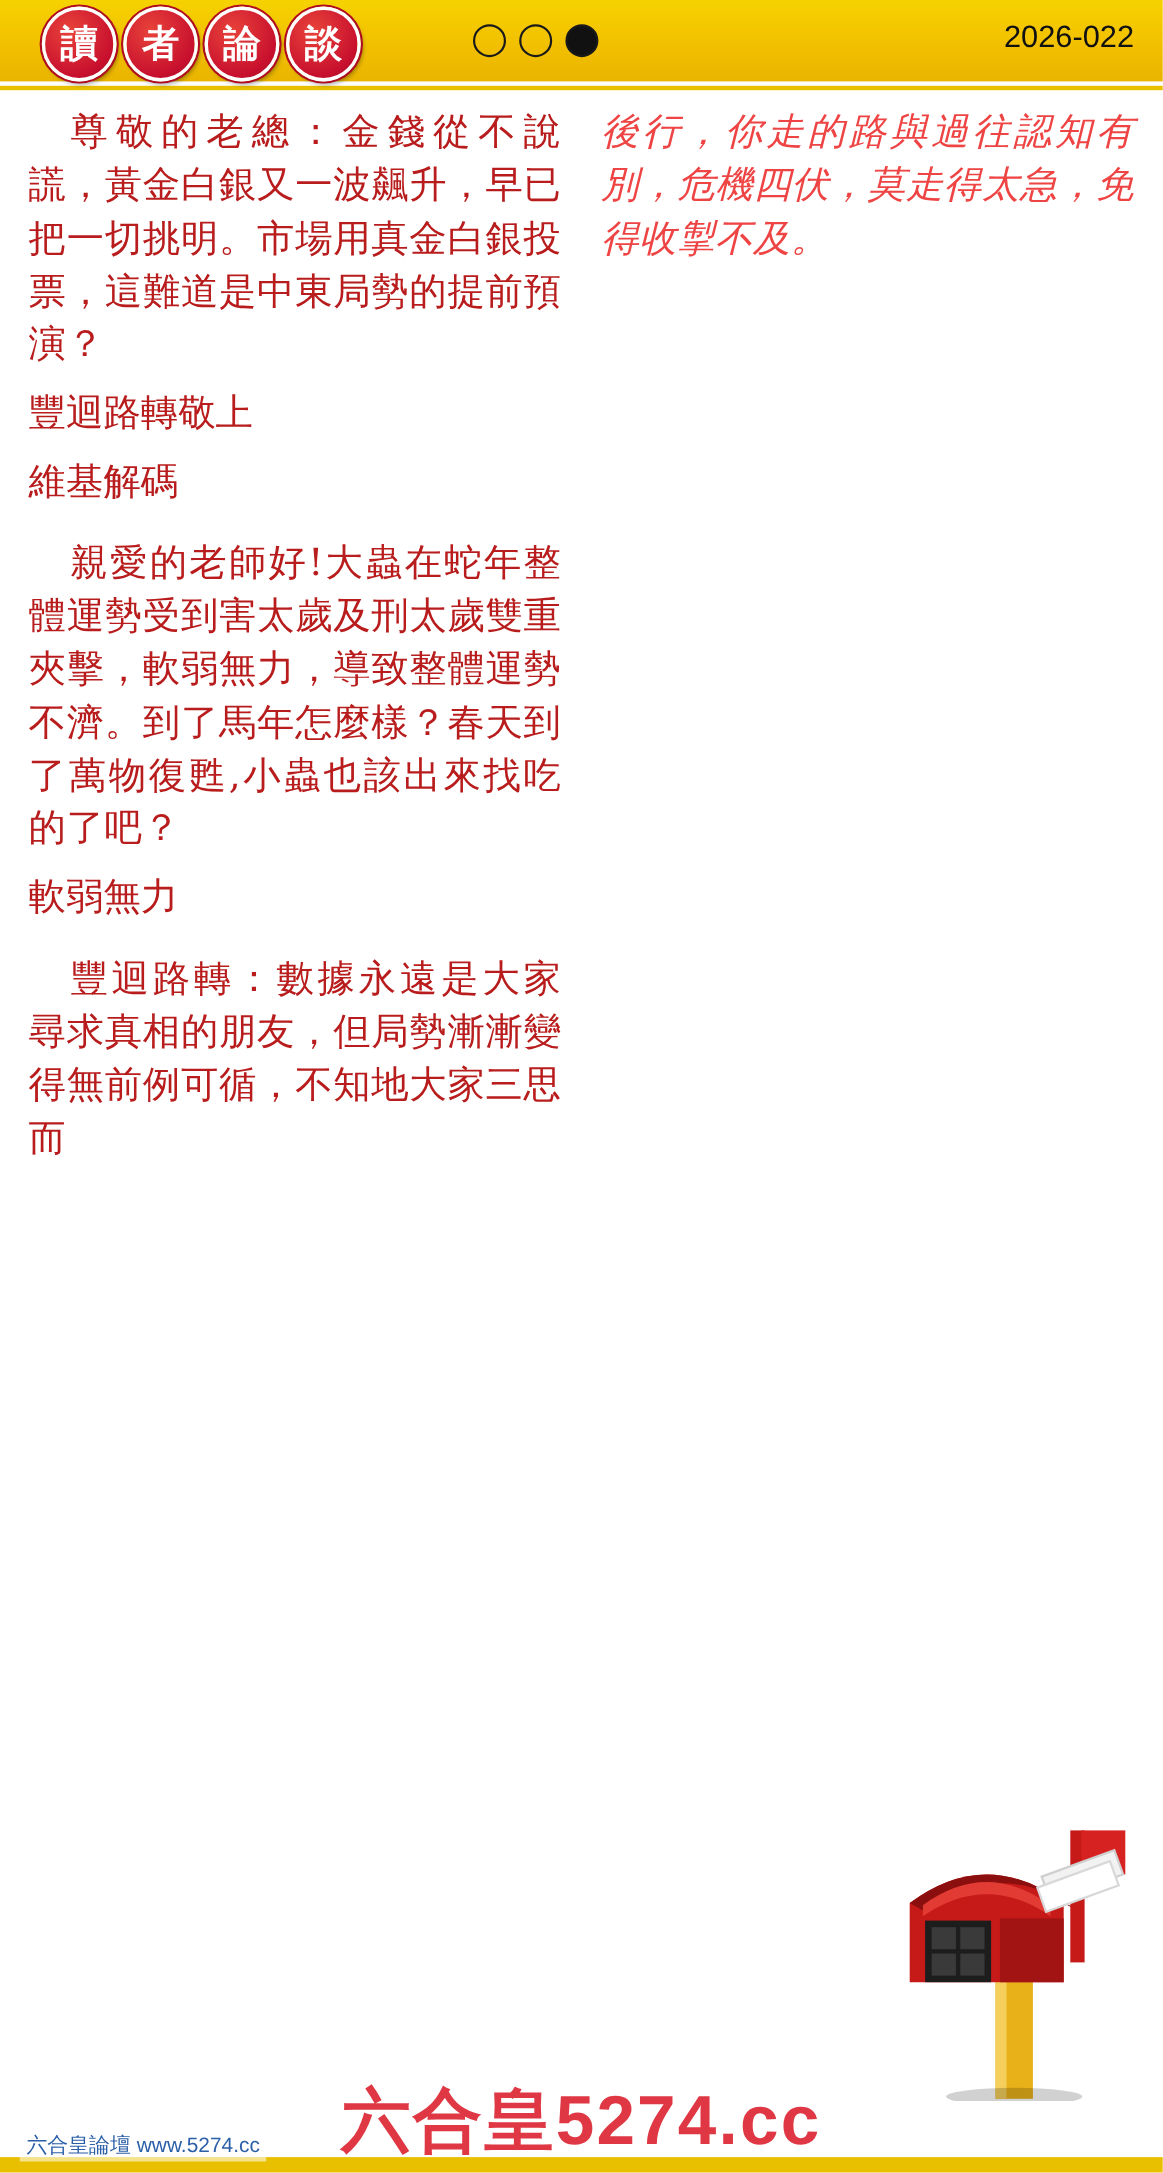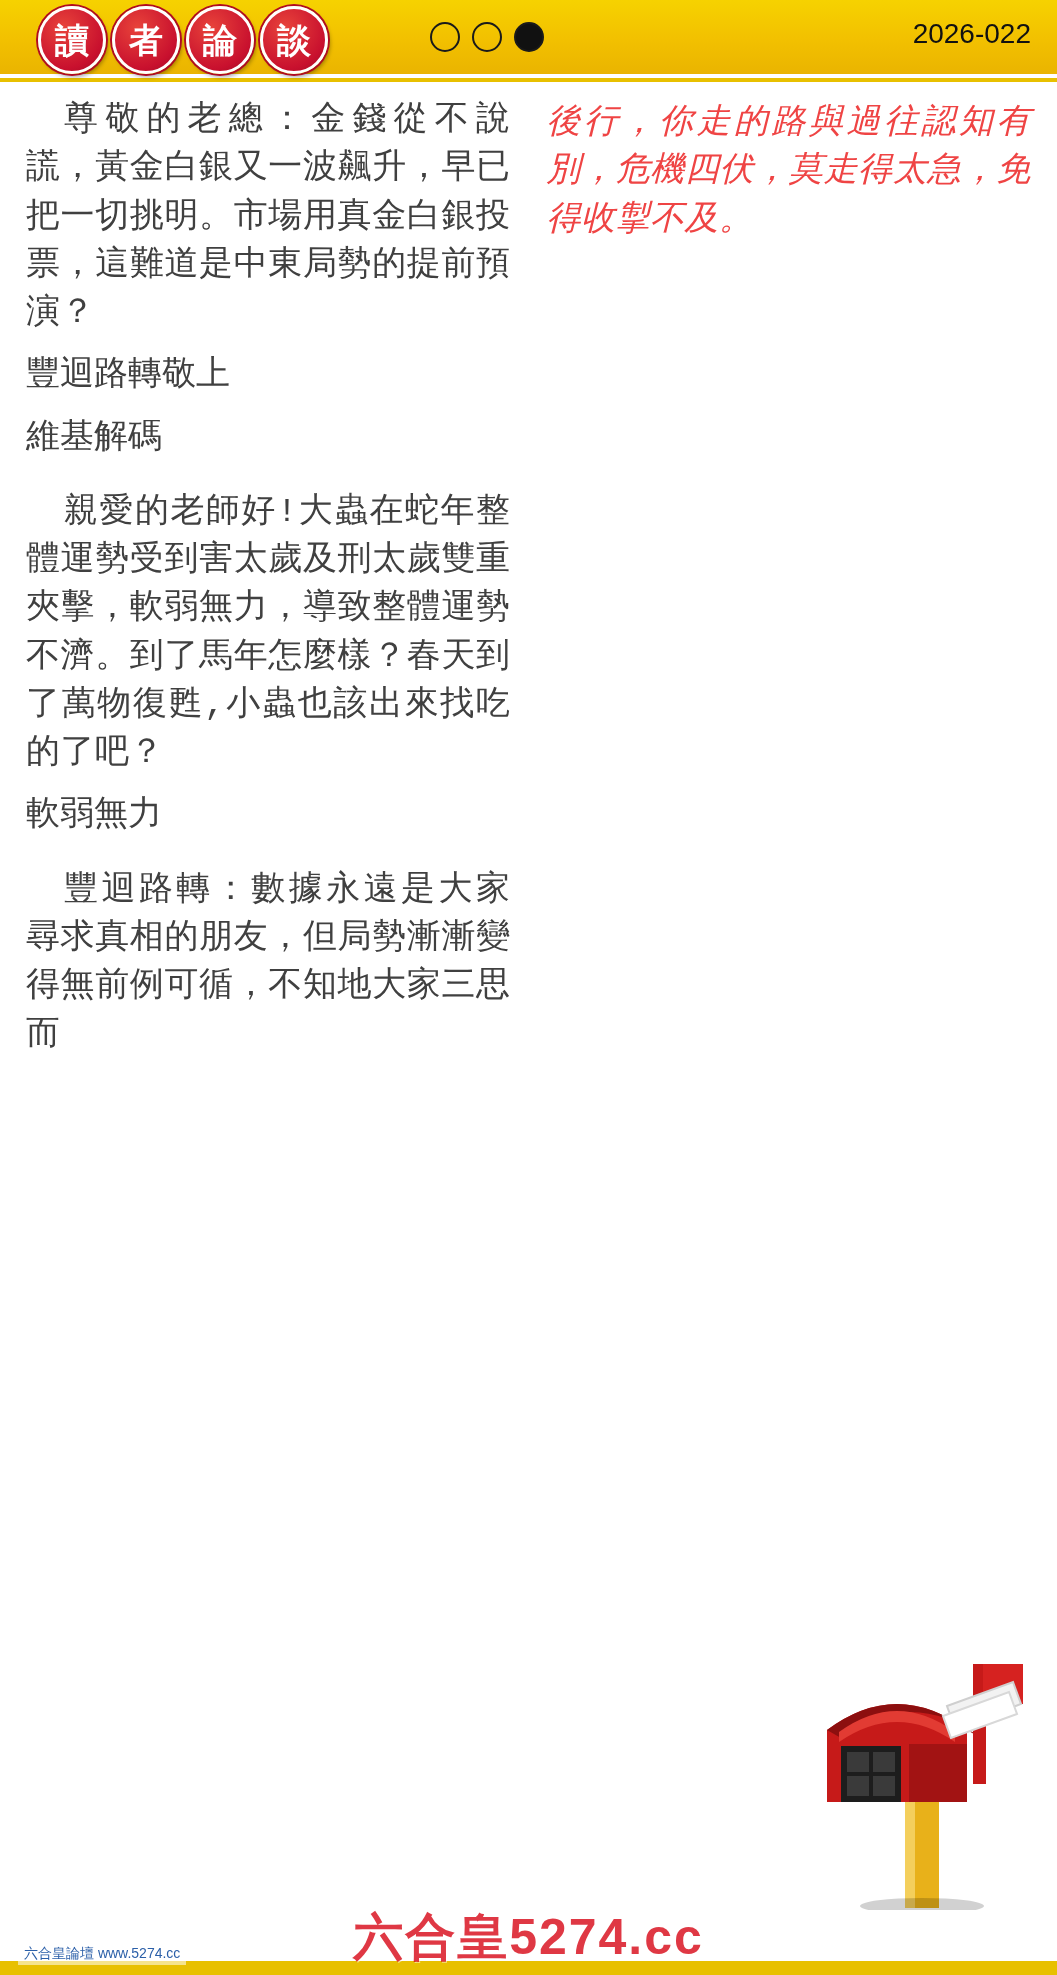--- a/index.html
+++ b/index.html
@@ -96,21 +96,21 @@
 
   .para {
     font-size: 34px;
     line-height: 1.42;
     text-align: justify;
     text-justify: inter-character;
     margin: 0 0 26px 0;
     letter-spacing: 0.5px;
   }
   .para.indent { text-indent: 38px; }
-  .red { color: #404040; font-family: Liberation Mono, monospace; }
+  .red { color: #b91c1c; }
   .black { color: #ef4444; font-style: italic; }
   .sign {
     text-align: left;
     font-size: 34px;
     line-height: 1.42;
     margin: -12px 0 26px 0;
   }
 
   
   .mailbox {
@@ -125,32 +125,32 @@
 
   
   .watermark {
     position: absolute;
     left: 0;
     bottom: 4px;
     width: 100%;
     text-align: center;
     font-family: "Liberation Sans", sans-serif;
     font-weight: bold;
-    font-size: 50px;
+    font-size: 63px;
     color: rgba(214, 0, 15, 0.78);
     letter-spacing: 2px;
     z-index: 6;
     text-shadow: 1px 1px 0 rgba(255,255,255,.5);
   }
   .wm-sub {
     position: absolute;
     left: 18px;
     bottom: 10px;
     font-family: "Liberation Sans", sans-serif;
-    font-size: 14px;
+    font-size: 19px;
     color: #2b5fa8;
     background: rgba(255,255,255,.55);
     padding: 2px 6px;
     z-index: 7;
   }
   .footer-bar {
     position: absolute;
     left: 0;
     bottom: 0;
     width: 100%;

